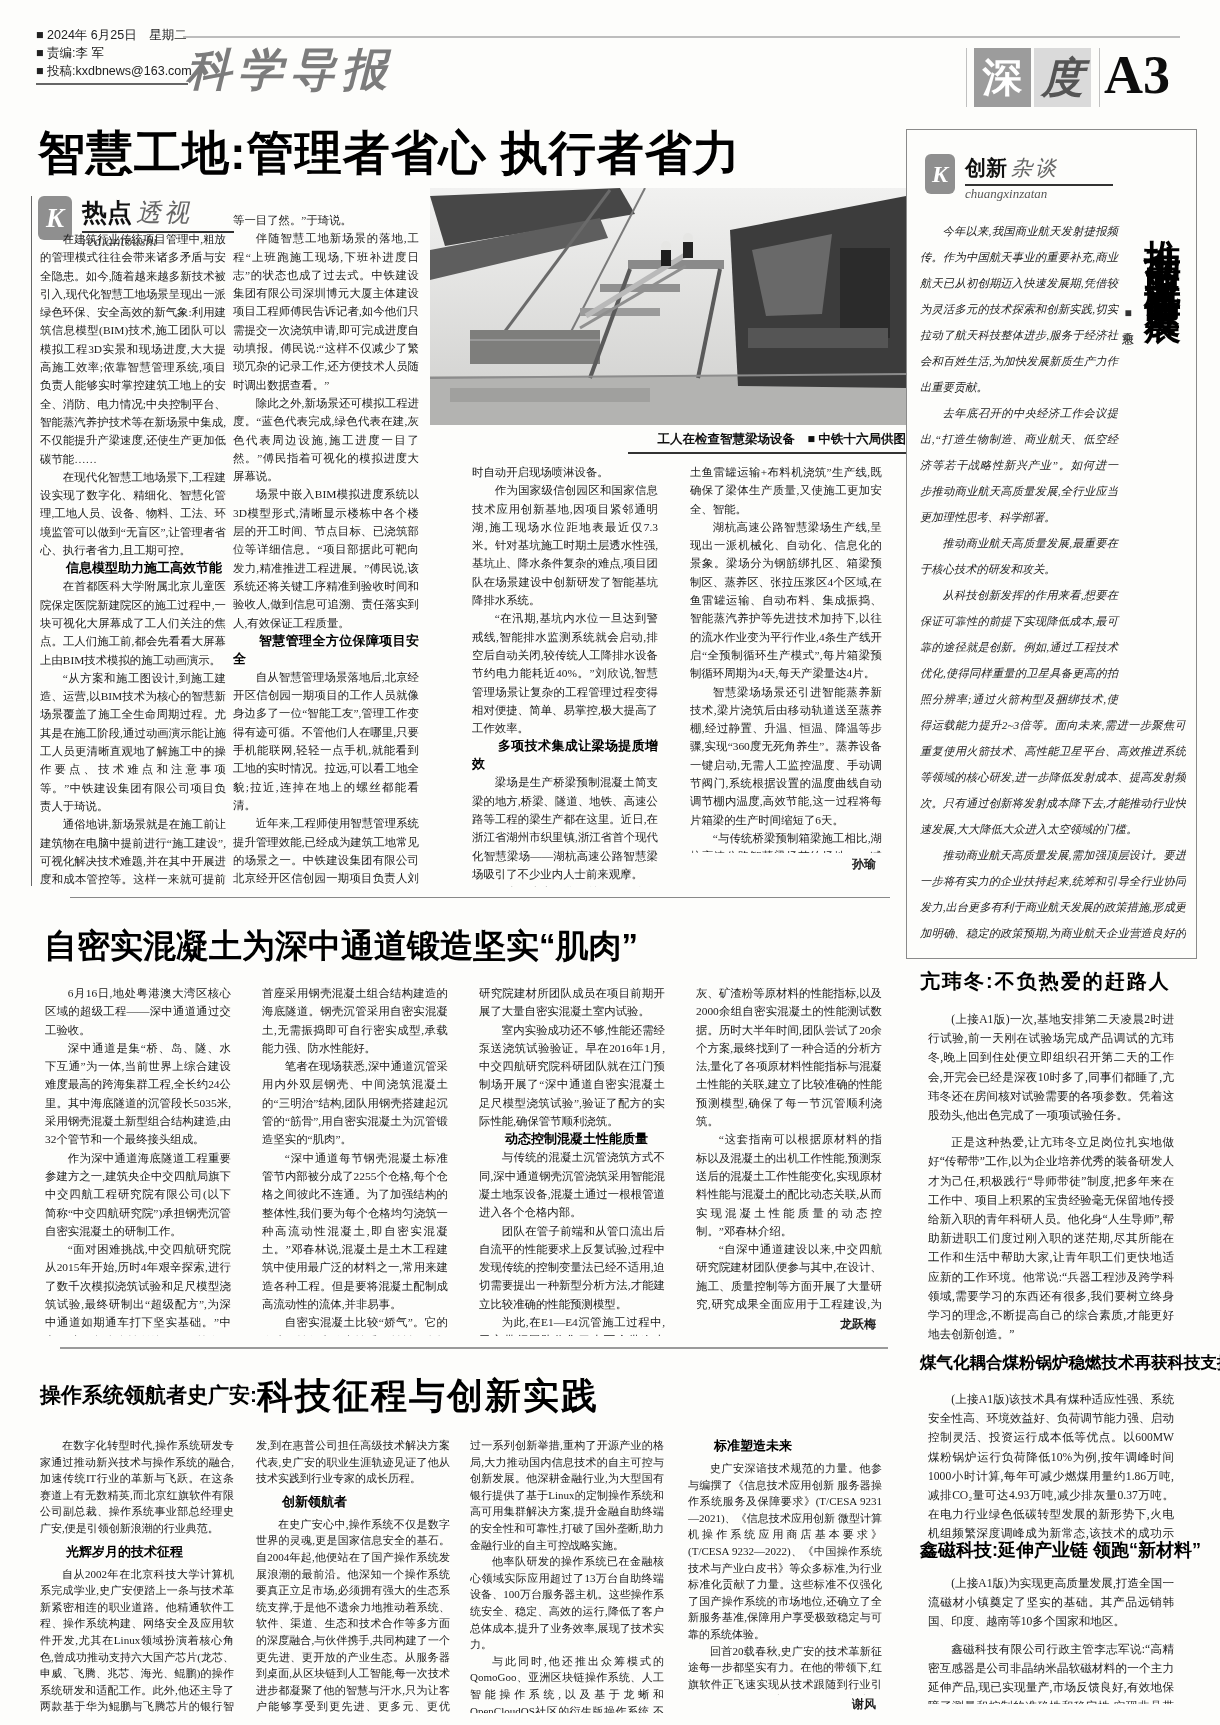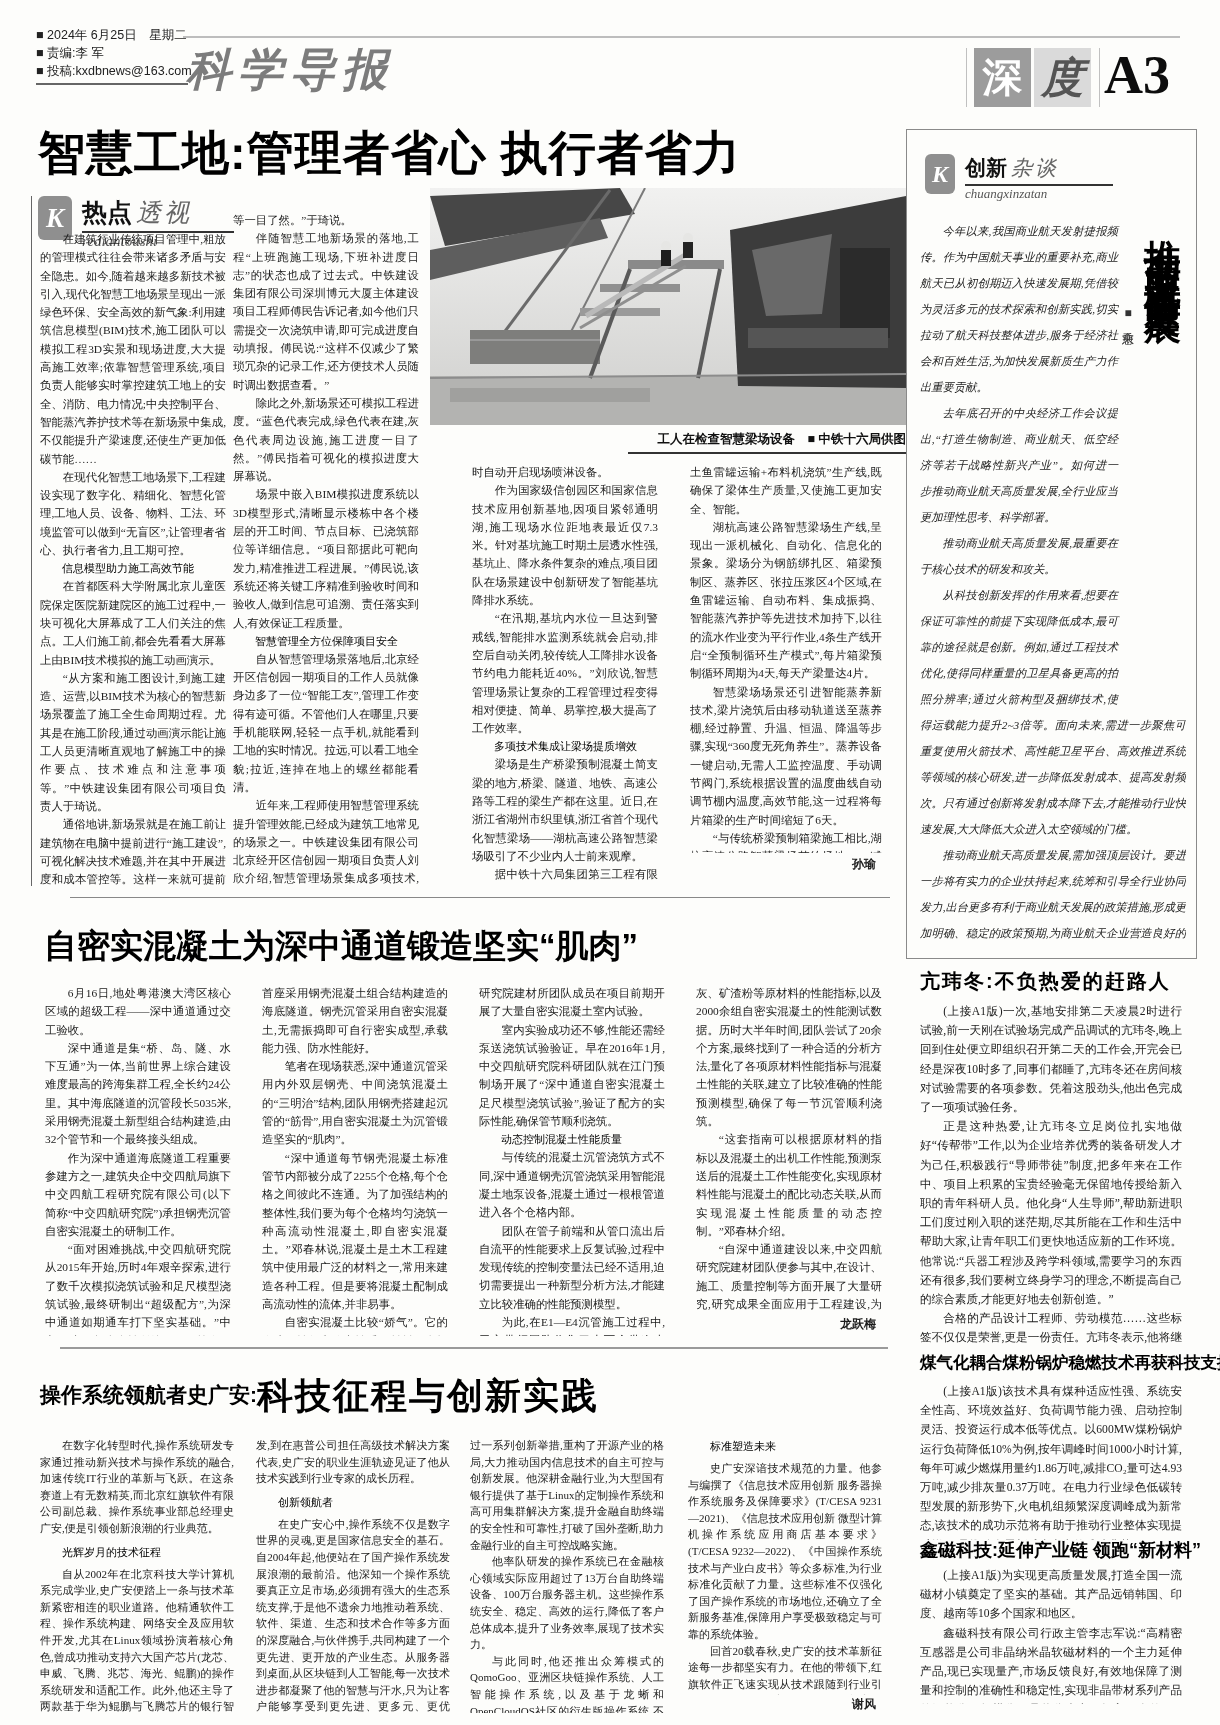--- a/index.html
+++ b/index.html
@@ -23,21 +23,21 @@
   .kbox{background:#8f8f8f;border-radius:6px;color:#fff;font-weight:bold;font-style:italic;
         display:flex;align-items:center;justify-content:center;font-family:"Liberation Serif",serif;}
   .badge-bold{font-weight:900;color:#111;}
   .badge-script{font-style:italic;color:#666;font-family:"Liberation Serif",serif;letter-spacing:3px;}
   .badge-line{height:2px;background:#333;}
   .badge-pinyin{font-style:italic;color:#555;font-family:"Liberation Serif",serif;}
   
   .col{position:absolute;text-align:justify;overflow:hidden;font-size:11.4px;line-height:18.3px;color:#1b1b1b;}
   .col p{margin:0;text-indent:2em;}
   .col p.cont{text-indent:0;}
-  .sub{font-family:"Liberation Sans",sans-serif;font-weight:normal;font-size:11px;line-height:18px;
+  .sub{font-family:"Liberation Sans",sans-serif;font-weight:bold;font-size:13px;line-height:18px;
        margin:8px 0 7px;text-indent:0;color:#000;}
   .byline{position:absolute;font-weight:bold;font-size:12px;text-align:right;font-family:"Liberation Sans",sans-serif;}
   .vrule{position:absolute;background:#555;width:1px;}
   .hrule{position:absolute;background:#888;height:1px;}
   
   .photo{left:430px;top:188px;width:476px;height:237px;}
   .caption{left:628px;top:431px;width:278px;font-family:"Liberation Sans",sans-serif;font-weight:bold;
            font-size:12.5px;text-align:right;color:#111;}
   .caption-rule{left:628px;top:452px;width:278px;height:2px;background:#333;}
   
@@ -53,21 +53,21 @@
   
   .mid-headline{left:44px;top:924px;font-size:33px;font-weight:900;color:#000;white-space:nowrap;}
   .bot-headline{left:40px;top:1372px;white-space:nowrap;color:#000;}
   .bot-headline .pre{font-size:21px;font-weight:bold;vertical-align:6px;}
   .bot-headline .big{font-size:36px;font-weight:900;letter-spacing:2px;}
   
   .r-head{position:absolute;left:920px;width:265px;font-family:"Liberation Sans",sans-serif;font-weight:900;
           color:#000;white-space:nowrap;}
   .r-col{position:absolute;left:920px;width:262px;text-align:justify;overflow:hidden;
          font-size:11.6px;line-height:19.2px;}
-  .r-col p{margin:0;text-indent:2em;}
+  .r-col p{margin:8px;text-indent:2em;}
 </style>
 </head>
 <body>
 
 <div class="page">
 
   <div class="abs hdr-info">
     <div>■ 2024年 6月25日　星期二</div>
     <div>■ 责编:李 军</div>
     <div>■ 投稿:kxdbnews@163.com</div>

